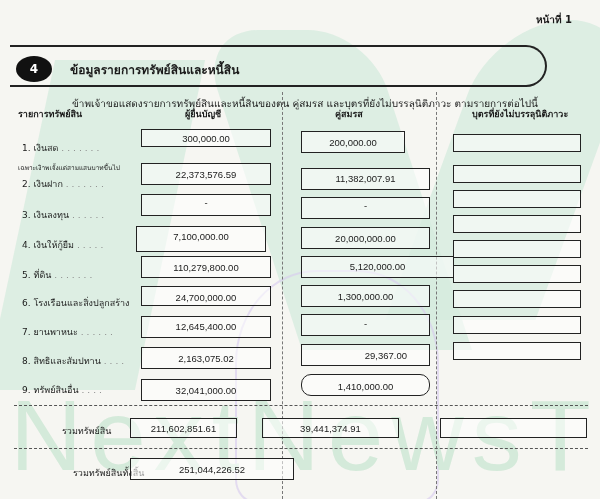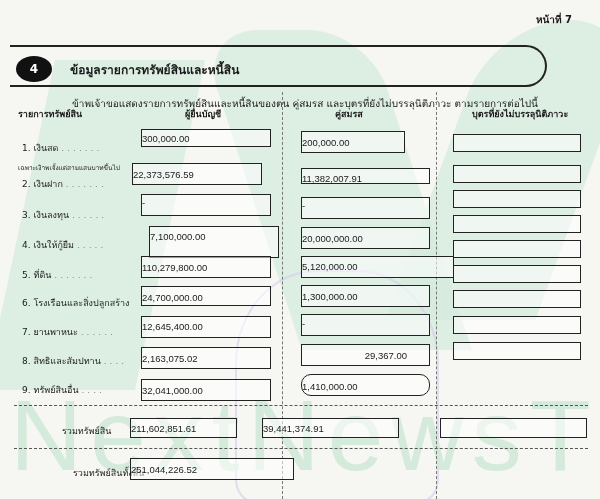--- a/index.html
+++ b/index.html
@@ -35,34 +35,34 @@
   .intro { left: 72px; top: 96px; font-size: 10px; }
   .col-head { top: 107px; font-size: 9px; font-weight: bold; }
   .vdash { position: absolute; width: 0; border-left: 1px dashed #777; }
   .hdash { position: absolute; height: 0; border-top: 1px dashed #555; }
   .label { left: 22px; font-size: 9px; white-space: nowrap; }
   .label .dots { letter-spacing: 3px; color: #888; }
   .note { left: 18px; top: 163px; font-size: 6.5px; white-space: nowrap; }
   .box {
     position: absolute; height: 18px; border: 1.3px solid #222; background: rgba(255,255,255,0.55);
     font-family: "Liberation Sans", sans-serif; font-size: 9.5px; line-height: 18px;
-    box-sizing: border-box;
+    text-align: center; box-sizing: border-box;
   }
   .sum-label { font-size: 9px; white-space: nowrap; }
 </style>
 </head>
 <body>
 
 <div class="wm-shape" style="left:20px;top:60px;width:150px;height:330px;transform:skewX(-12deg);"></div>
 <div class="wm-shape" style="left:250px;top:30px;width:170px;height:320px;border-radius:60px 60px 0 0;transform:skewX(18deg);"></div>
 <div class="wm-shape" style="left:440px;top:20px;width:150px;height:300px;border-radius:80px 80px 0 0;transform:skewX(-20deg);"></div>
 <div class="wm-logo"></div>
 <div class="wm-text">NextNewsTH</div>
 
-<div class="abs page-no">หน้าที่ 7</div>
+<div class="abs page-no">หน้าที่ 1</div>
 
 <div class="abs section-frame"></div>
 <div class="abs section-circle">4</div>
 <div class="abs section-title">ข้อมูลรายการทรัพย์สินและหนี้สิน</div>
 <div class="abs intro">ข้าพเจ้าขอแสดงรายการทรัพย์สินและหนี้สินของตน คู่สมรส และบุตรที่ยังไม่บรรลุนิติภาวะ ตามรายการต่อไปนี้</div>
 
 <div class="abs col-head" style="left:18px;">รายการทรัพย์สิน</div>
 <div class="abs col-head" style="left:185px;">ผู้ยื่นบัญชี</div>
 <div class="abs col-head" style="left:335px;">คู่สมรส</div>
 <div class="abs col-head" style="left:472px;">บุตรที่ยังไม่บรรลุนิติภาวะ</div>
@@ -75,31 +75,31 @@
 <div class="abs label" style="top:177px;"><span>2. เงินฝาก</span> <span class="dots">.......</span></div>
 <div class="abs label" style="top:208px;"><span>3. เงินลงทุน</span> <span class="dots">......</span></div>
 <div class="abs label" style="top:238px;"><span>4. เงินให้กู้ยืม</span> <span class="dots">.....</span></div>
 <div class="abs label" style="top:268px;"><span>5. ที่ดิน</span> <span class="dots">.......</span></div>
 <div class="abs label" style="top:296px;"><span>6. โรงเรือนและสิ่งปลูกสร้าง</span></div>
 <div class="abs label" style="top:325px;"><span>7. ยานพาหนะ</span> <span class="dots">......</span></div>
 <div class="abs label" style="top:354px;"><span>8. สิทธิและสัมปทาน</span> <span class="dots">....</span></div>
 <div class="abs label" style="top:383px;"><span>9. ทรัพย์สินอื่น</span> <span class="dots">....</span></div>
 
 <div class="box" style="left:141px;top:129px;width:130px;">300,000.00</div>
-<div class="box" style="left:132px;top:163px;width:130px;height:22px;line-height:22px;">22,373,576.59</div>
+<div class="box" style="left:141px;top:163px;width:130px;height:22px;line-height:22px;">22,373,576.59</div>
 <div class="box" style="left:141px;top:194px;width:130px;height:22px;line-height:16px;">-</div>
-<div class="box" style="left:149px;top:226px;width:130px;height:32px;line-height:20px;">7,100,000.00</div>
+<div class="box" style="left:136px;top:226px;width:130px;height:26px;line-height:20px;">7,100,000.00</div>
 <div class="box" style="left:141px;top:256px;width:130px;height:22px;line-height:22px;">110,279,800.00</div>
 <div class="box" style="left:141px;top:286px;width:130px;height:20px;line-height:22px;">24,700,000.00</div>
 <div class="box" style="left:141px;top:316px;width:130px;height:22px;line-height:20px;">12,645,400.00</div>
 <div class="box" style="left:141px;top:347px;width:130px;height:22px;line-height:22px;">2,163,075.02</div>
 <div class="box" style="left:141px;top:379px;width:130px;height:22px;line-height:22px;">32,041,000.00</div>
 
 <div class="box" style="left:301px;top:131px;width:104px;height:22px;line-height:22px;">200,000.00</div>
-<div class="box" style="left:301px;top:168px;width:129px;height:16px;line-height:20px;">11,382,007.91</div>
+<div class="box" style="left:301px;top:168px;width:129px;height:22px;line-height:20px;">11,382,007.91</div>
 <div class="box" style="left:301px;top:197px;width:129px;height:22px;line-height:16px;">-</div>
 <div class="box" style="left:301px;top:227px;width:129px;height:22px;line-height:22px;">20,000,000.00</div>
 <div class="box" style="left:301px;top:256px;width:153px;height:22px;line-height:20px;">5,120,000.00</div>
 <div class="box" style="left:301px;top:285px;width:129px;height:22px;line-height:22px;">1,300,000.00</div>
 <div class="box" style="left:301px;top:314px;width:129px;height:22px;line-height:18px;">-</div>
 <div class="box" style="left:301px;top:344px;width:129px;height:22px;line-height:22px;text-align:right;padding-right:22px;">29,367.00</div>
 <div class="box" style="left:301px;top:374px;width:129px;height:22px;line-height:24px;border-radius:10px;">1,410,000.00</div>
 
 <div class="box" style="left:453px;top:134px;width:128px;"></div>
 <div class="box" style="left:453px;top:165px;width:128px;"></div>

